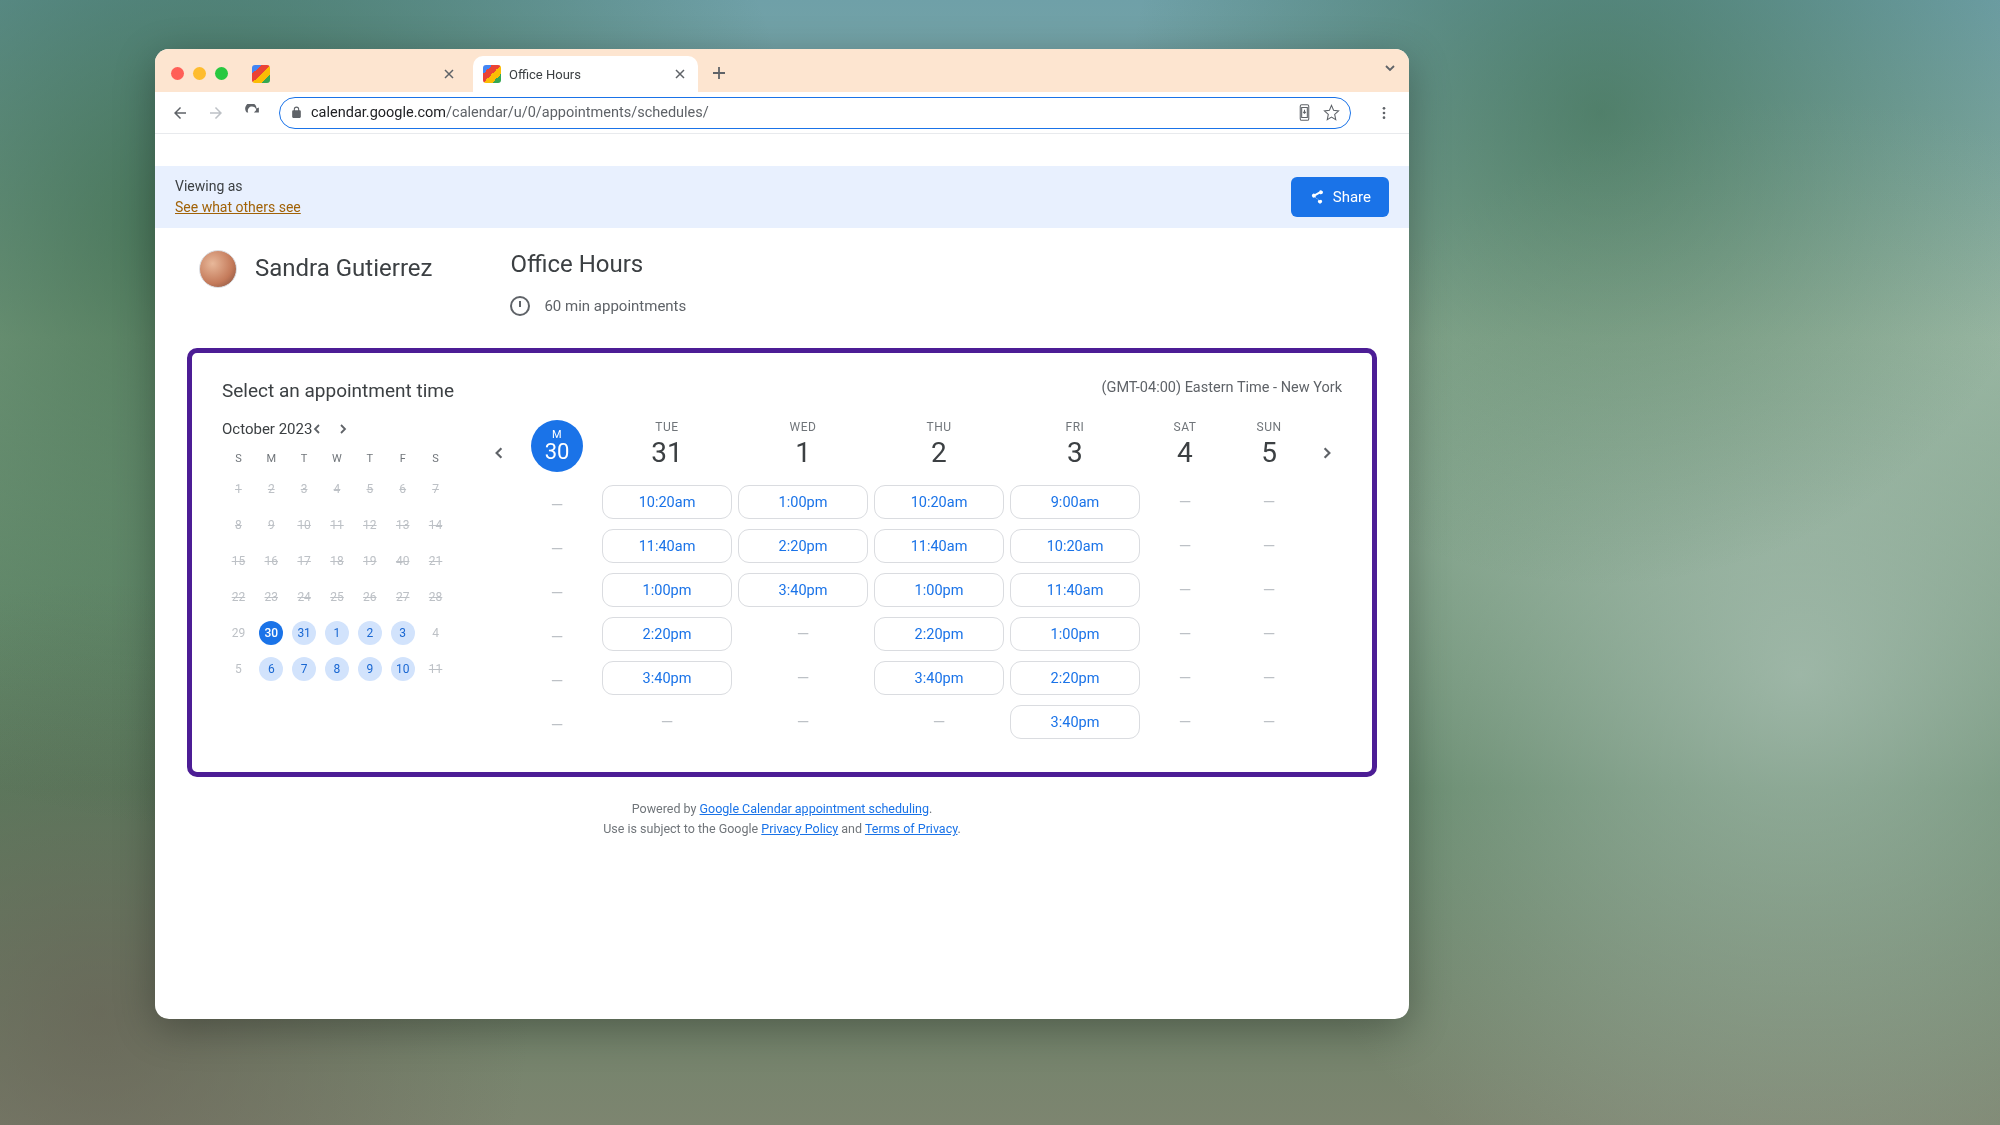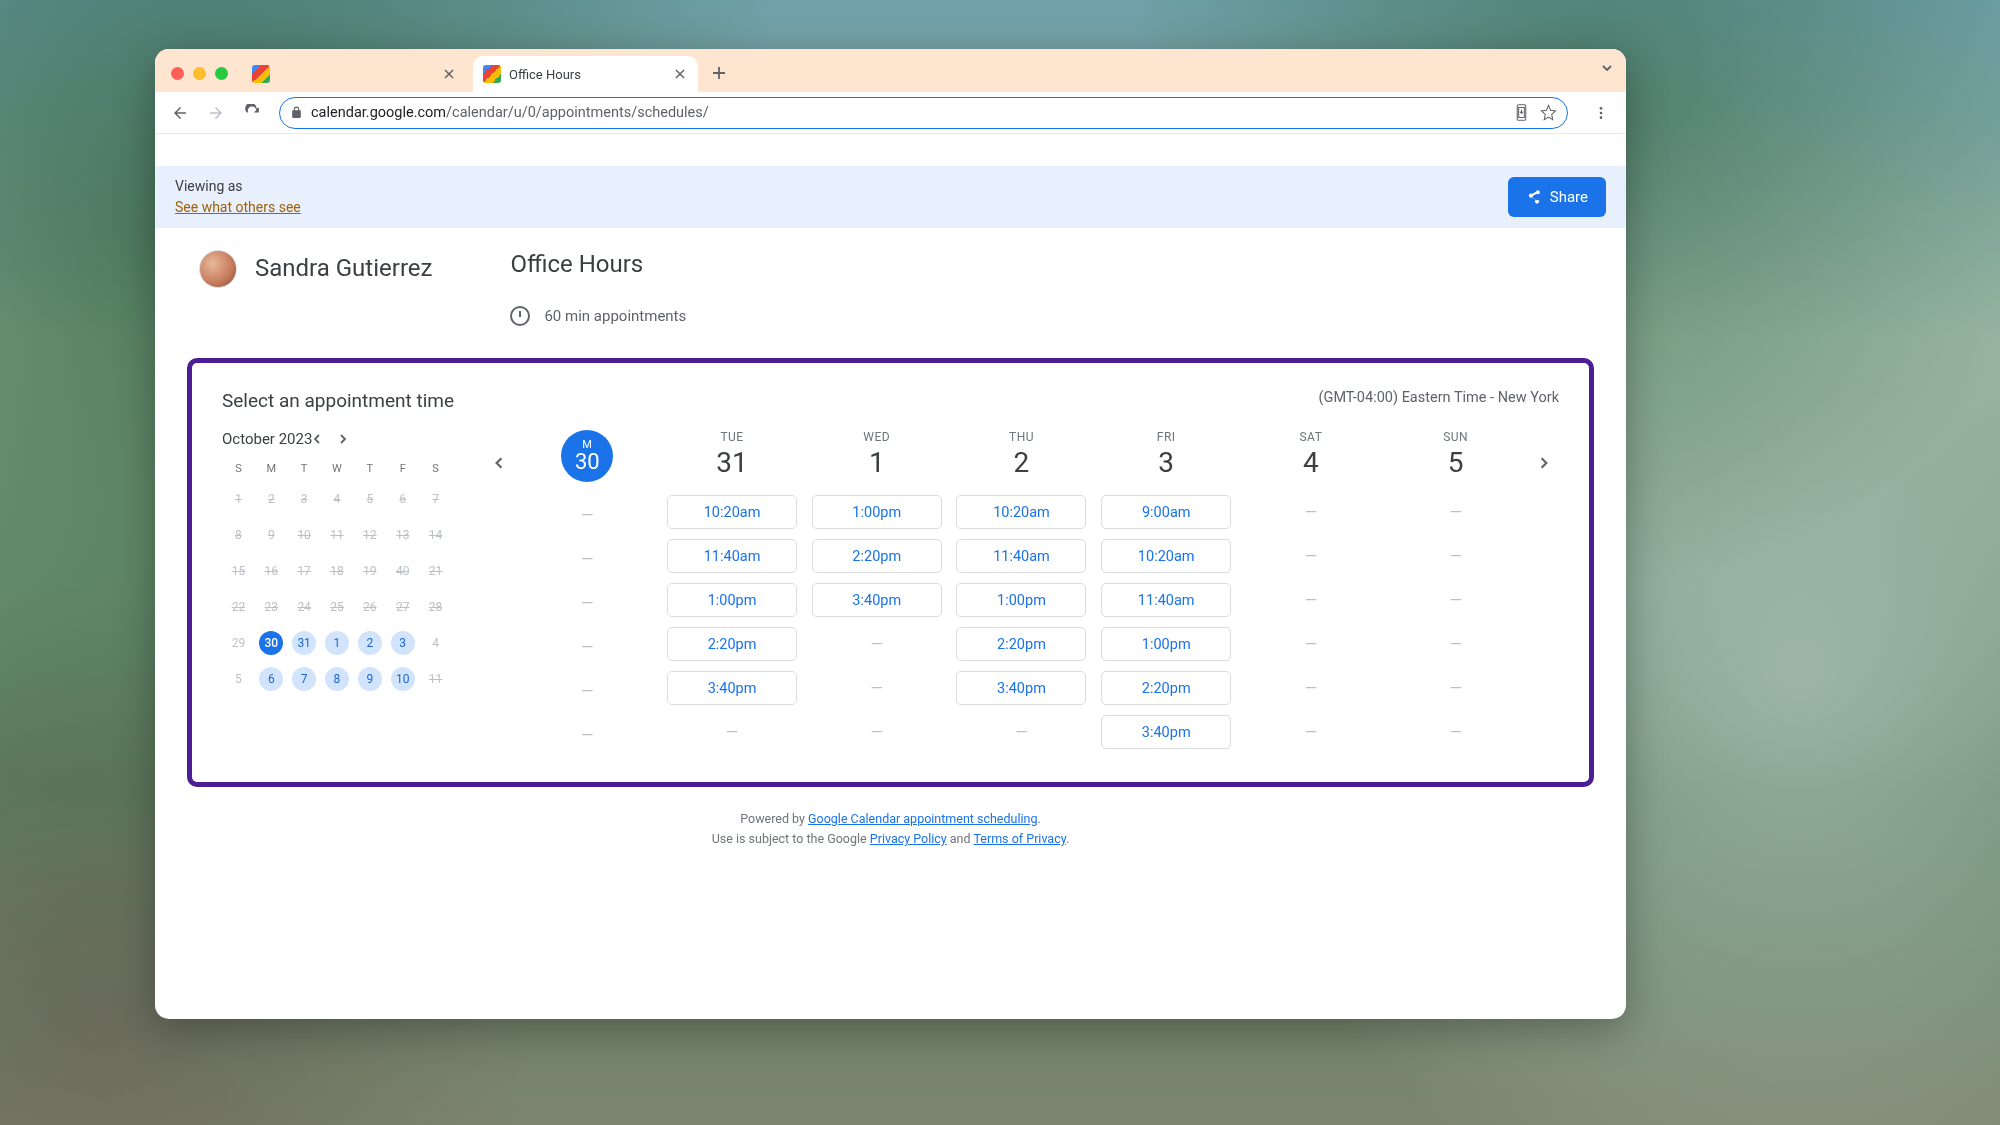--- a/index.html
+++ b/index.html
@@ -8,21 +8,21 @@
     background: linear-gradient(135deg, #4a7c59 0%, #6b9b7a 20%, #8fb099 40%, #a5c4a0 60%, #c4d8b8 100%);
     background-image:
       radial-gradient(circle at 10% 20%, rgba(30,80,40,0.6) 0%, transparent 30%),
       radial-gradient(circle at 80% 10%, rgba(40,90,50,0.5) 0%, transparent 25%),
       radial-gradient(circle at 90% 60%, rgba(180,200,190,0.7) 0%, transparent 30%),
       radial-gradient(circle at 5% 90%, rgba(100,90,80,0.6) 0%, transparent 20%),
       linear-gradient(180deg, #6fa0a8 0%, #8fb099 30%, #5a8060 70%, #7d8570 100%);
     position: relative; overflow: hidden;
   }
   .browser {
-    position: absolute; left: 155px; top: 49px; width: 1471px; height: 970px;
+    position: absolute; left: 155px; top: 49px; width: 1254px; height: 970px;
     background: #fff; border-radius: 14px; overflow: hidden;
     box-shadow: 0 10px 40px rgba(0,0,0,0.3);
   }
   
   .tabstrip { height: 43px; background: #fde5d0; display: flex; align-items: flex-end; padding: 0 8px; position: relative; }
   .traffic { display: flex; gap: 9px; align-items: center; padding: 0 8px 12px 8px; }
   .traffic span { width: 13px; height: 13px; border-radius: 50%; display: block; }
   .tl-close { background:#ff5f57; } .tl-min{background:#febc2e;} .tl-max{background:#28c840;}
   .tab { height: 36px; width: 225px; display:flex; align-items:center; padding:0 10px; font-size:13px; color:#3c4043; position:relative; border-radius:10px 10px 0 0; margin-left:6px; }
   .tab.active { background:#fff; }
@@ -44,21 +44,21 @@
   .banner { background:#e8f0fe; padding:10px 20px; display:flex; align-items:center; justify-content:space-between;margin-top:32px; }
   .banner .left { font-size:14px; color:#3c4043; line-height:1.5; }
   .banner a { color:#a16207; }
   .share-btn { background:#1a73e8; color:#fff; border:none; border-radius:6px; height:40px; padding:0 18px; font-size:15px; display:flex; align-items:center; gap:8px; cursor:pointer; }
   
   .page-header { padding:22px 44px 10px 44px; display:flex; align-items:flex-start; gap:18px; }
   .avatar { width:38px;height:38px;border-radius:50%; background: radial-gradient(circle at 35% 35%, #e8b89a 0%, #c47a5a 60%, #7a4a3a 100%); border:1px solid #dadce0; }
   .owner-name { font-size:24px; color:#3c4043; margin-top:4px; }
   .sched-col { margin-left:60px; }
   .sched-title { font-size:24px; color:#3c4043; }
-  .duration-row { display:flex; align-items:center; gap:14px; margin-top:28px; color:#5f6368; font-size:15px; }
+  .duration-row { display:flex; align-items:center; gap:14px; margin-top:18px; color:#5f6368; font-size:15px; }
   .clock-icon { width:20px;height:20px;border:2px solid #5f6368;border-radius:50%;position:relative; }
   .clock-icon::after{content:"";position:absolute;width:2px;height:6px;background:#5f6368;left:7px;top:3px;}
   
   .card { margin:22px 32px 0 32px; border:5px solid #4c1d95; border-radius:10px; padding:26px 30px 30px 30px; }
   .card-head { display:flex; justify-content:space-between; align-items:flex-start; margin-bottom:18px; }
   .card-title { font-size:19px; color:#3c4043; }
   .tz { font-size:14.5px; color:#5f6368; }
   .sched-body { display:flex; gap:32px; }
   
   .minical { width:230px; }
@@ -76,21 +76,21 @@
   .week { flex:1; display:flex; align-items:flex-start; }
   .week-nav { width:30px;height:30px;display:flex;align-items:center;justify-content:center;color:#5f6368;cursor:pointer;border-radius:50%;margin-top:18px; }
   .days { flex:1; display:grid; grid-template-columns:repeat(7,1fr); gap:6px; margin:0 4px; }
   .day-col { display:flex; flex-direction:column; align-items:center; gap:10px; }
   .day-head { text-align:center; margin-bottom:6px; }
   .day-dow { font-size:12px; color:#70757a; letter-spacing:0.5px; }
   .day-num { font-size:28px; color:#3c4043; margin-top:2px; }
   .day-head.selected { background:#1a73e8; color:#fff; border-radius:50%; width:52px;height:52px;display:flex;flex-direction:column;align-items:center;justify-content:center; }
   .day-head.selected .day-dow{color:#fff;font-size:11px;}
   .day-head.selected .day-num{color:#fff;font-size:22px;margin-top:-2px;}
-  .slot { width:130px; height:34px; border:1px solid #dadce0; border-radius:5px; color:#1a73e8; background:#fff; font-size:14.5px; cursor:pointer; display:flex;align-items:center;justify-content:center; }
+  .slot { width:130px; height:34px; border:1px solid #dadce0; border-radius:11px; color:#1a73e8; background:#fff; font-size:14.5px; cursor:pointer; display:flex;align-items:center;justify-content:center; }
   .no-slot { color:#bdc1c6; font-size:16px; height:34px; display:flex;align-items:center; }
   
   .footer { text-align:center; font-size:12.5px; color:#70757a; margin-top:22px; line-height:1.6; }
   .footer a { color:#1a73e8; text-decoration:underline; }
   svg { display:block; }
 </style>
 </head>
 <body>
 
 <div class="browser">

